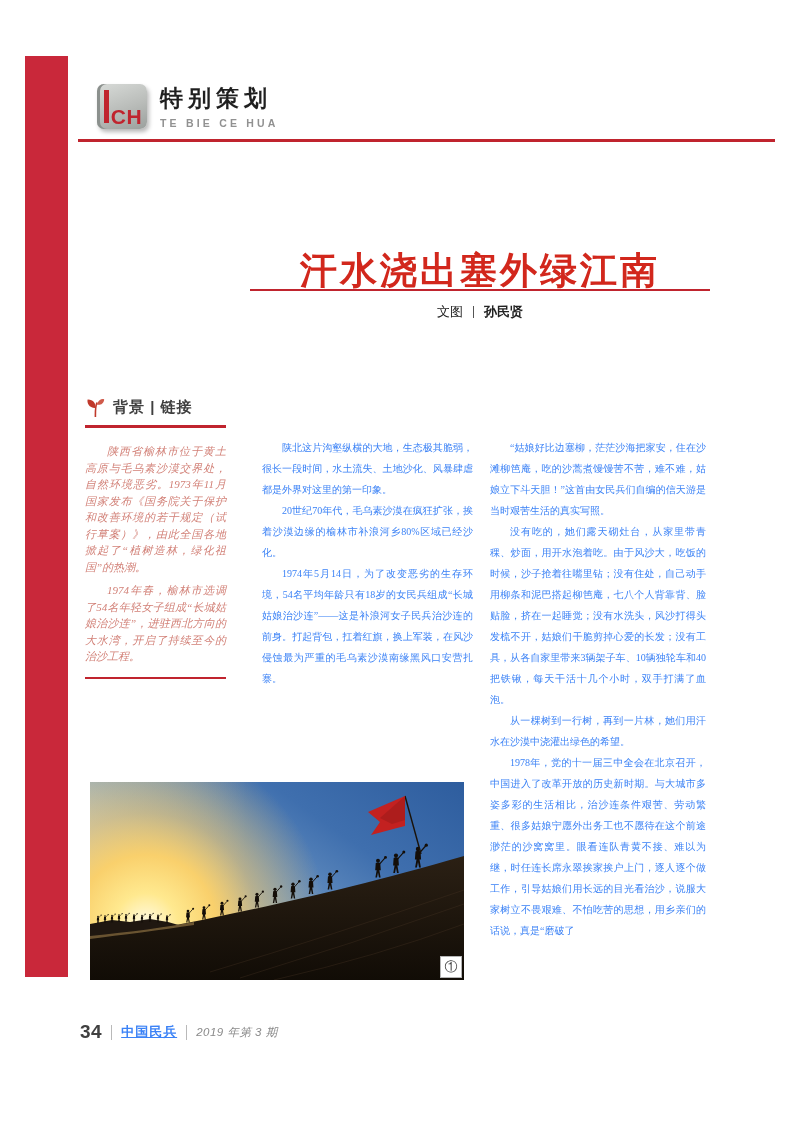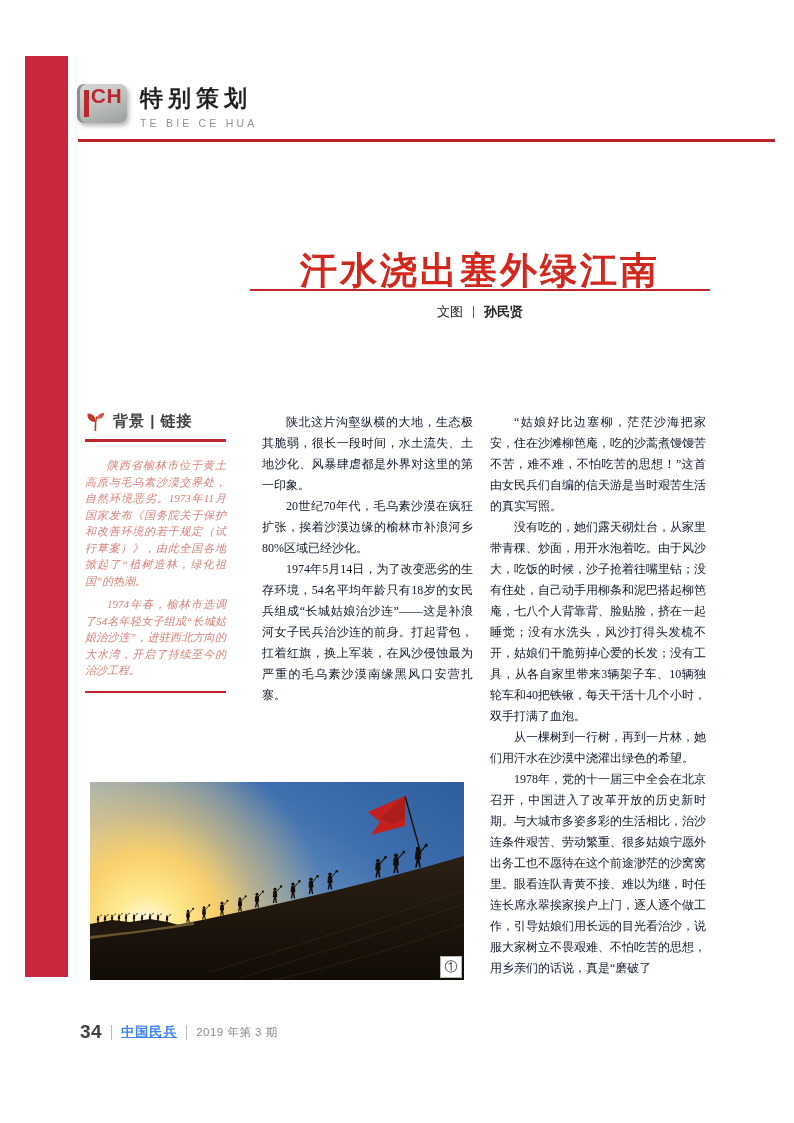--- a/index.html
+++ b/index.html
@@ -4,54 +4,54 @@
 <style>
   html,body{margin:0;padding:0;background:#ffffff;}
   .page{position:relative;width:794px;height:1123px;background:#fff;overflow:hidden;
         font-family:"Liberation Sans",sans-serif;}
 
   
   .red-spine{position:absolute;left:25px;top:56px;width:43px;height:921px;background:#c9283a;}
 
   
   .header{position:absolute;left:77px;top:84px;display:flex;align-items:flex-start;gap:13px;}
-  .logo{position:relative;width:50px;height:39px;border-radius:7px;
+  .logo{position:relative;width:50px;height:45px;border-radius:7px;
         background:linear-gradient(160deg,#d8dbd8 0%,#b9bcb9 55%,#9ba09d 100%);
         box-shadow:2px 3px 4px rgba(0,0,0,.28), inset 3px 0 0 #8b908d;
-        display:flex;align-items:flex-start;justify-content:center;}
+        display:flex;align-items:flex-end;justify-content:center;margin-left:20px;}
   .logo::before{content:"";position:absolute;left:7px;top:6px;bottom:6px;width:5px;background:#c0242e;}
   .logo-text{margin-left:9px;font-size:21px;font-weight:900;color:#c0242e;letter-spacing:.5px;}
   .h-titles{padding-top:1px;}
   .section-title{font-size:23px;font-weight:700;color:#1f1f1f;letter-spacing:5px;line-height:1.15;}
-  .section-pinyin{margin-top:6px;font-size:10.5px;font-weight:400;color:#919191;letter-spacing:3.2px;}
+  .section-pinyin{margin-top:6px;font-size:10.5px;font-weight:700;color:#919191;letter-spacing:3.2px;}
   .header-rule{position:absolute;left:78px;top:139px;width:697px;height:3px;background:#c0242e;}
 
   
   .kicker{position:absolute;left:302px;top:199px;width:356px;height:32px;line-height:32px;
           background:#a89356;color:#fff;text-align:center;font-size:20px;letter-spacing:1.5px;}
   .main-title{position:absolute;left:250px;top:246px;width:460px;text-align:center;
               font-size:37px;font-weight:800;color:#d2271c;letter-spacing:3px;}
   .title-rule{position:absolute;left:250px;top:289px;width:460px;height:2px;background:#c0242e;}
   .byline{position:absolute;left:250px;top:303px;width:460px;text-align:center;font-size:13px;color:#222;
           font-family:"Liberation Serif",serif;}
   .byline .sep{display:inline-block;width:1px;height:12px;background:#555;margin:0 10px;vertical-align:-2px;}
   .byline .author{font-weight:700;}
 
   
-  .sidebar{position:absolute;left:85px;top:410px;width:141px;}
+  .sidebar{position:absolute;left:85px;top:396px;width:141px;}
   .sb-head{display:flex;align-items:center;gap:8px;}
   .sb-head-text{font-size:15px;font-weight:700;color:#3f3f3f;letter-spacing:1px;}
   .sb-rule{height:3px;background:#c0242e;margin-top:7px;}
   .sb-body{margin-top:15px;}
   .sb-body p{margin:0 0 7px;color:#d28077;font-size:11px;line-height:16.5px;font-style:italic;
              text-align:justify;text-indent:2em;font-family:"Liberation Serif",serif;}
   .sb-bottom-rule{height:2px;background:#c0242e;margin-top:12px;}
 
   
-  .col{position:absolute;top:412px;font-size:12px;line-height:21px;color:#0f172a;
+  .col{position:absolute;top:437px;font-size:10px;line-height:21px;color:#3b82f6;
        text-align:justify;font-family:"Liberation Serif",serif;}
   .col p{margin:0;text-indent:2em;}
   .col-mid{left:262px;width:211px;}
   .col-right{left:490px;width:216px;}
 
   
   .photo{position:absolute;left:90px;top:782px;width:374px;height:198px;overflow:hidden;
          background:
            radial-gradient(circle at 15% 72%, #fffbe6 0%, #ffe98f 9%, #f9d06c 20%, rgba(244,198,100,.55) 32%, rgba(235,190,110,0) 52%),
            linear-gradient(90deg, rgba(255,238,185,.28) 0%, rgba(255,238,185,0) 42%),
@@ -59,21 +59,21 @@
   .photo svg{position:absolute;inset:0;}
   .photo-marker{position:absolute;right:2px;bottom:2px;width:22px;height:22px;background:#fff;
                 border:1px solid #b5b5b5;box-sizing:border-box;display:flex;align-items:center;
                 justify-content:center;font-size:13px;color:#3c3c3c;}
 
   
   .footer{position:absolute;left:80px;top:1021px;display:flex;align-items:center;}
   .footer .fsep{width:1px;height:15px;background:#b9b9b9;margin:0 9px;}
   .page-num{font-size:19px;color:#404040;letter-spacing:.5px;font-weight:bold;}
   .mag-name{font-size:13px;font-weight:700;color:#3b82f6;letter-spacing:1px;text-decoration:underline;}
-  .issue{font-size:11.5px;color:#8a8a8a;letter-spacing:.5px;}
+  .issue{font-size:11.5px;color:#8a8a8a;letter-spacing:.5px;font-style:italic;}
 </style>
 </head>
 <body>
 
 <div class="page">
 
   <div class="red-spine"></div>
 
   <div class="header">
     <div class="logo">
@@ -109,21 +109,21 @@
     <div class="sb-bottom-rule"></div>
   </div>
 
   <div class="col col-mid">
     <p>陕北这片沟壑纵横的大地，生态极其脆弱，很长一段时间，水土流失、土地沙化、风暴肆虐都是外界对这里的第一印象。</p>
     <p>20世纪70年代，毛乌素沙漠在疯狂扩张，挨着沙漠边缘的榆林市补浪河乡80%区域已经沙化。</p>
     <p>1974年5月14日，为了改变恶劣的生存环境，54名平均年龄只有18岁的女民兵组成“长城姑娘治沙连”——这是补浪河女子民兵治沙连的前身。打起背包，扛着红旗，换上军装，在风沙侵蚀最为严重的毛乌素沙漠南缘黑风口安营扎寨。</p>
   </div>
 
   <div class="col col-right">
-    <p>“姑娘好比边塞柳，茫茫沙海把家安，住在沙滩柳笆庵，吃的沙蒿煮馒馒苦不苦，难不难，不怕吃苦的思想！”这首由女民兵们自编的信天游是当时艰苦生活的真实写照。</p>
+    <p>“姑娘好比边塞柳，茫茫沙海把家安，住在沙滩柳笆庵，吃的沙蒿煮馒馒苦不苦，难不难，姑娘立下斗天胆！”这首由女民兵们自编的信天游是当时艰苦生活的真实写照。</p>
     <p>没有吃的，她们露天砌灶台，从家里带青稞、炒面，用开水泡着吃。由于风沙大，吃饭的时候，沙子抢着往嘴里钻；没有住处，自己动手用柳条和泥巴搭起柳笆庵，七八个人背靠背、脸贴脸，挤在一起睡觉；没有水洗头，风沙打得头发梳不开，姑娘们干脆剪掉心爱的长发；没有工具，从各自家里带来3辆架子车、10辆独轮车和40把铁锹，每天干活十几个小时，双手打满了血泡。</p>
     <p>从一棵树到一行树，再到一片林，她们用汗水在沙漠中浇灌出绿色的希望。</p>
     <p>1978年，党的十一届三中全会在北京召开，中国进入了改革开放的历史新时期。与大城市多姿多彩的生活相比，治沙连条件艰苦、劳动繁重、很多姑娘宁愿外出务工也不愿待在这个前途渺茫的沙窝窝里。眼看连队青黄不接、难以为继，时任连长席永翠挨家挨户上门，逐人逐个做工作，引导姑娘们用长远的目光看治沙，说服大家树立不畏艰难、不怕吃苦的思想，用乡亲们的话说，真是“磨破了</p>
   </div>
 
   <div class="photo">
     <svg viewBox="0 0 374 198" width="374" height="198">
       <defs>
         <g id="pg" fill="#140e08">
           <circle cx="0" cy="-18.5" r="2.2"></circle>

